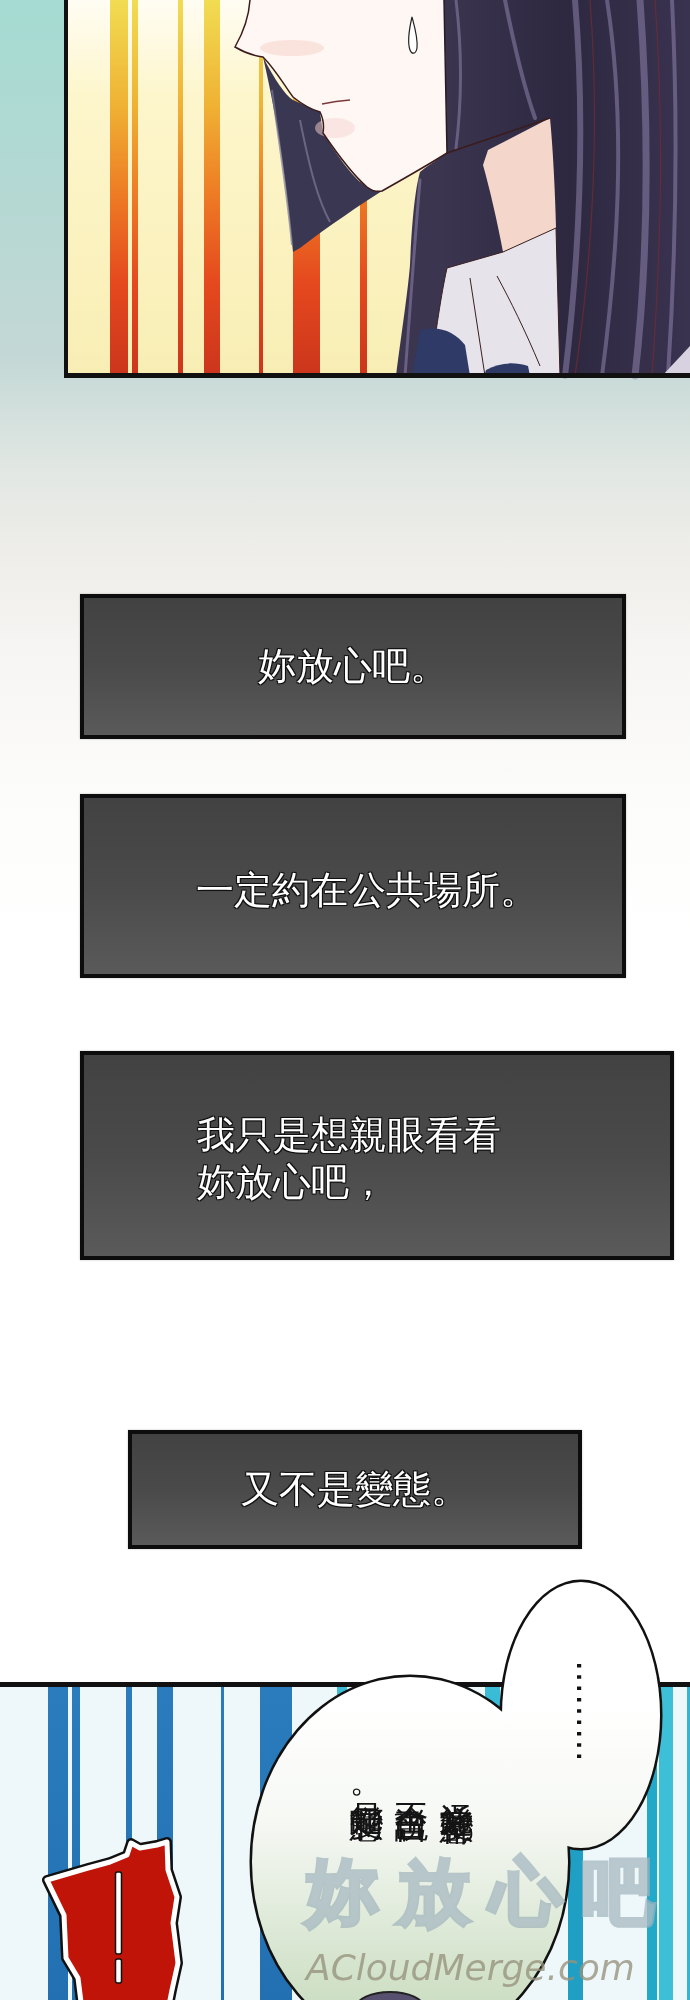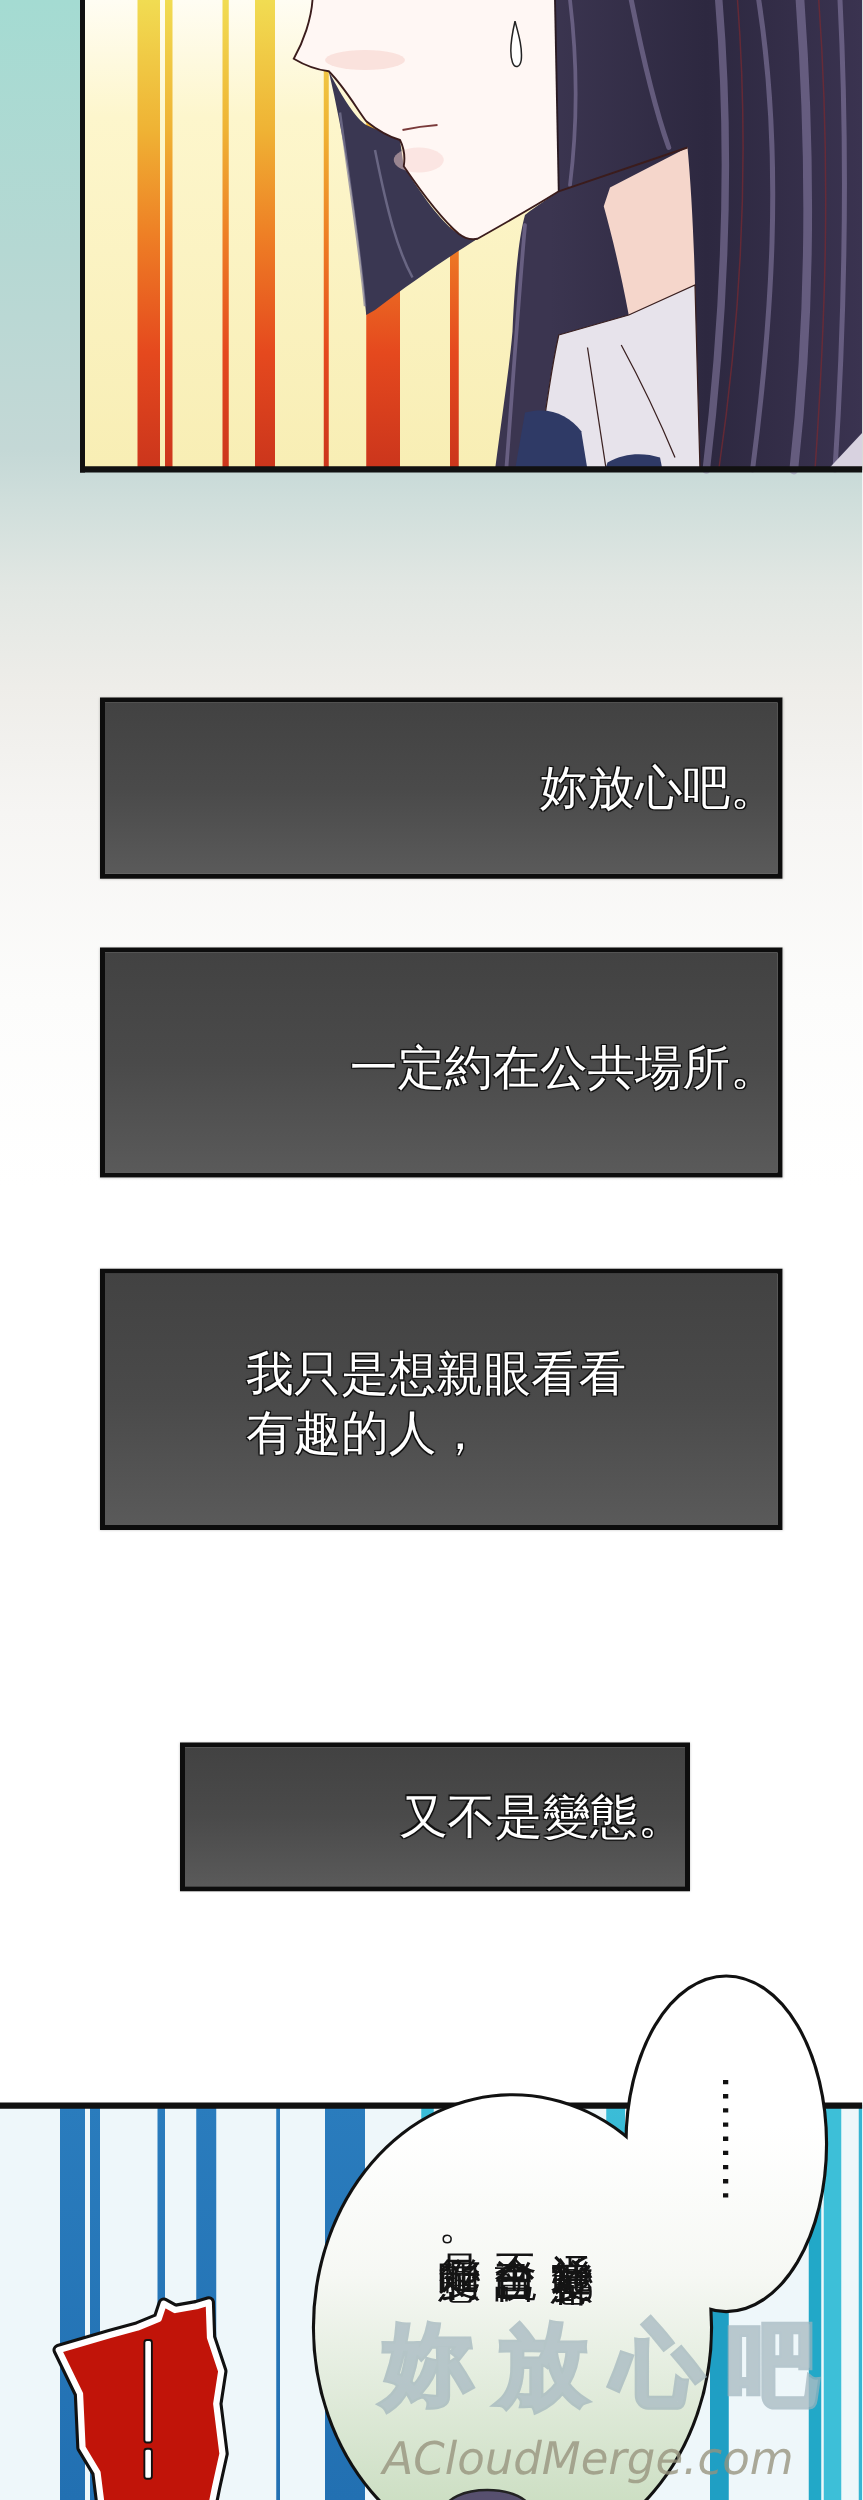--- a/index.html
+++ b/index.html
@@ -20,37 +20,38 @@
     }
     svg.layer { position: absolute; left: 0; display: block; }
 
     .caption {
       position: absolute;
       box-sizing: border-box;
       border: 4px solid #0d0d0d;
       background: linear-gradient(to bottom, #424242 0%, #4a4a4a 50%, #5a5a5a 100%);
       display: flex;
       align-items: center;
-      justify-content: flex-end;
+      justify-content: center;
       box-shadow: 0 0 2px rgba(0,0,0,0.25);
+      margin-top: 36px;
     }
     .caption-text {
       color: #ffffff;
       font-size: 38px;
       line-height: 47px;
       white-space: nowrap;
       text-shadow: -1px -1px 0 #111, 1px -1px 0 #111, -1px 1px 0 #111, 1px 1px 0 #111,
                    0 0 2px #000;
     }
     .c1 { left: 80px; top: 558px; width: 546px; height: 145px; }
     .c2 { left: 80px; top: 758px; width: 546px; height: 184px; padding-top: 8px; padding-left: 28px; }
-    .c3 { left: 80px; top: 1015px; width: 546px; height: 209px; display: block; }
+    .c3 { left: 80px; top: 1015px; width: 594px; height: 209px; display: block; }
     .c3 .block { position: absolute; left: 113px; top: 57px; }
     .c3 .caption-text { display: block; }
-    .c4 { left: 144px; top: 1394px; width: 408px; height: 119px; }
+    .c4 { left: 128px; top: 1394px; width: 454px; height: 119px; }
 
     .wm-logo {
       position: absolute;
       left: 306px; top: 1852px;
       font-size: 72px; line-height: 80px;
       font-weight: bold;
       letter-spacing: 20px;
       white-space: nowrap;
       color: rgba(255,255,255,0.35);
       -webkit-text-stroke: 4px rgba(158,178,186,0.7);
@@ -179,21 +180,21 @@
     <span class="caption-text">妳放心吧。</span>
   </div>
 
   <div class="caption c2">
     <span class="caption-text">一定約在公共場所。</span>
   </div>
 
   <div class="caption c3">
     <div class="block">
       <span class="caption-text">我只是想親眼看看</span>
-      <span class="caption-text">有趣的人，</span>
+      <span class="caption-text">妳放心吧，</span>
     </div>
   </div>
 
   <div class="caption c4">
     <span class="caption-text">又不是變態。</span>
   </div>
 
   <svg class="layer" style="top:1560px" width="690" height="440" viewBox="0 1560 690 440">
     <defs>
       <linearGradient id="bub" x1="0" y1="1700" x2="0" y2="2000" gradientUnits="userSpaceOnUse">

